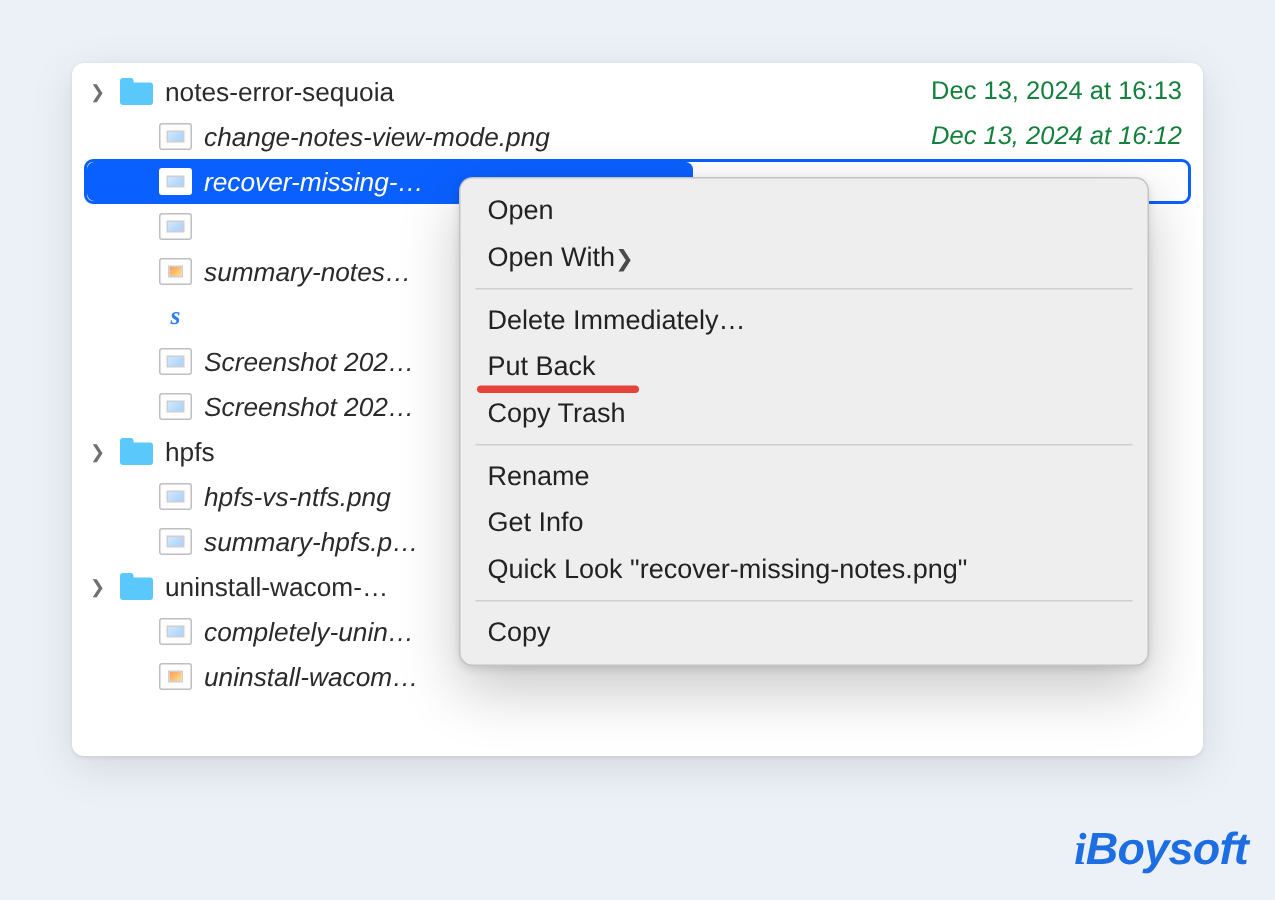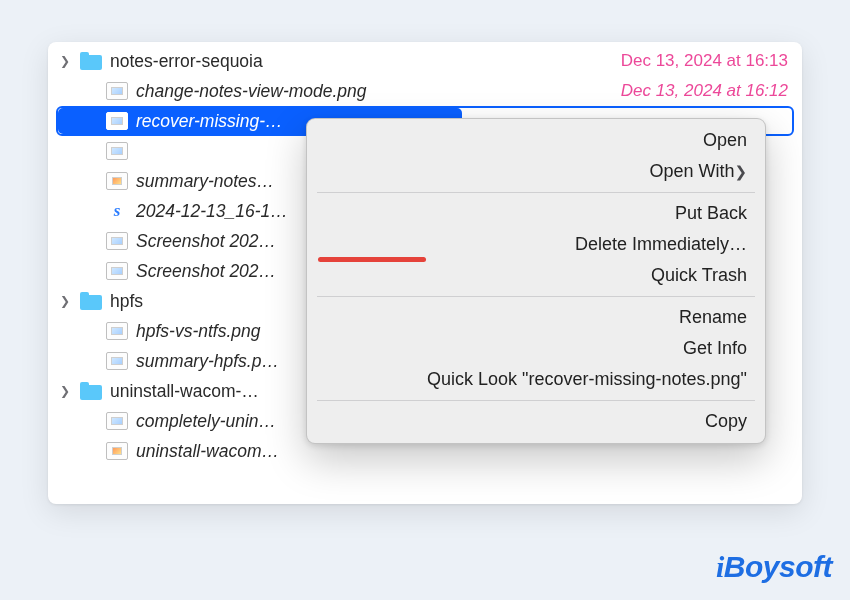--- a/index.html
+++ b/index.html
@@ -37,21 +37,21 @@
   }
   .row .name-area {
     display: flex;
     align-items: center;
     gap: 8px;
     flex: 1 1 auto;
     min-width: 0;
   }
   .row .date {
     flex: 0 0 auto;
-    color: #ec4899;
+    color: #15803d;
     font-size: 17px;
     white-space: nowrap;
     padding-left: 24px;
   }
   .chev {
     width: 14px;
     height: 14px;
     display: inline-flex;
     align-items: center;
     justify-content: center;
@@ -154,21 +154,21 @@
     border-radius: 9px;
     box-shadow: 0 16px 40px rgba(0,0,0,0.22), 0 2px 6px rgba(0,0,0,0.12);
     padding: 6px 0;
     z-index: 50;
     font-size: 18px;
     color: #222;
   }
   .ctxitem {
     display: flex;
     align-items: center;
-    justify-content: flex-end;
+    justify-content: flex-start;
     height: 31px;
     padding: 0 18px;
     cursor: default;
     position: relative;
   }
   .ctxitem .arrow {
     color: #4a4a4e;
     font-size: 15px;
   }
   .ctxsep {
@@ -254,21 +254,20 @@
             <span class="inner"></span>
           </span>
         <span class="label">summary-notes…</span>
       </div>
     </div>
 
     <div class="row indent1">
       <div class="name-area">
         <span class="chev empty">❯</span>
         <span class="s-icon">s</span>
-        <span class="label">2024-12-13_16-1…</span>
       </div>
     </div>
 
     <div class="row indent1">
       <div class="name-area">
         <span class="chev empty">❯</span>
         <span class="file-icon">
             <span class="inner"></span>
           </span>
         <span class="label">Screenshot 202…</span>
@@ -347,27 +346,27 @@
 <div class="ctxmenu">
   <div class="ctxitem">
     <span>Open</span>
   </div>
   <div class="ctxitem">
     <span>Open With</span>
     <span class="arrow">❯</span>
   </div>
   <div class="ctxsep"></div>
   <div class="ctxitem">
+    <span>Delete Immediately…</span>
+  </div>
+  <div class="ctxitem">
     <span>Put Back</span>
   </div>
   <div class="ctxitem">
-    <span>Delete Immediately…</span>
-  </div>
-  <div class="ctxitem">
-    <span>Quick Trash</span>
+    <span>Copy Trash</span>
   </div>
   <div class="ctxsep"></div>
   <div class="ctxitem">
     <span>Rename</span>
   </div>
   <div class="ctxitem">
     <span>Get Info</span>
   </div>
   <div class="ctxitem">
     <span>Quick Look "recover-missing-notes.png"</span>

